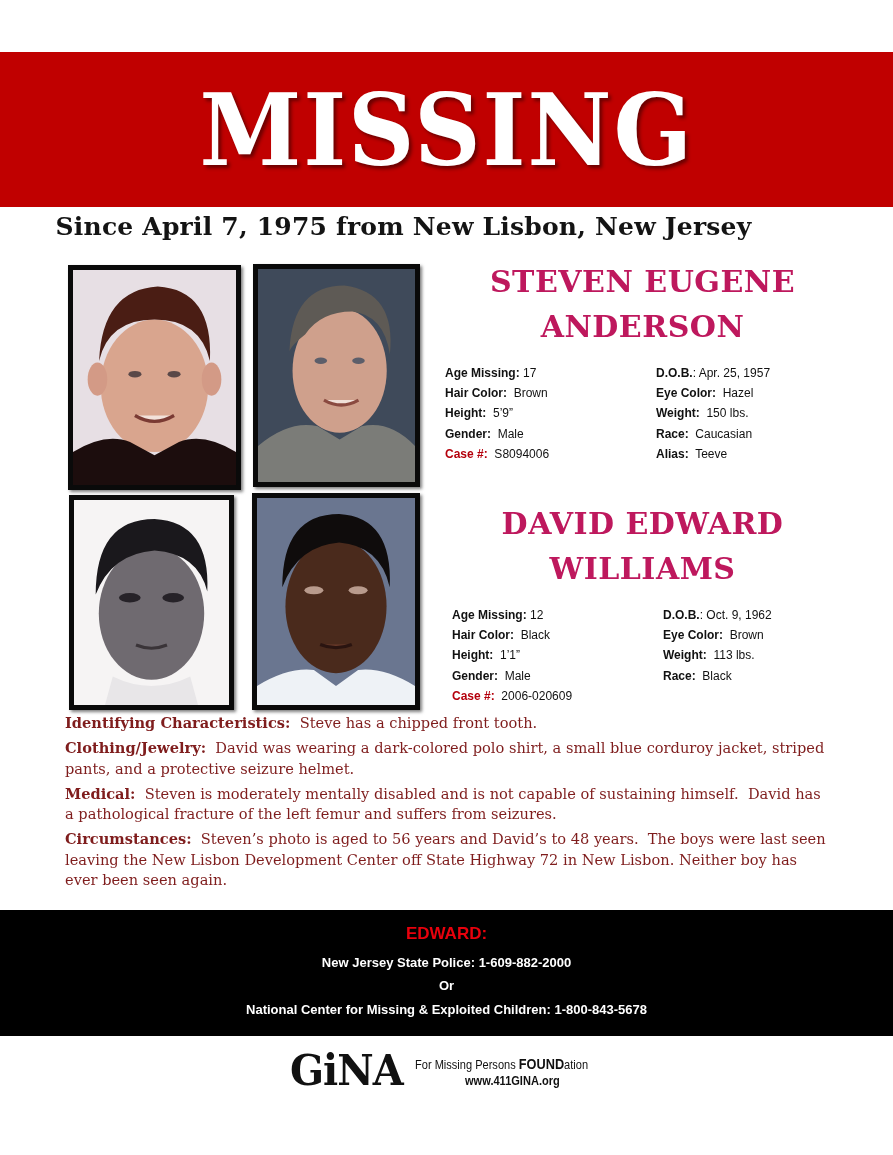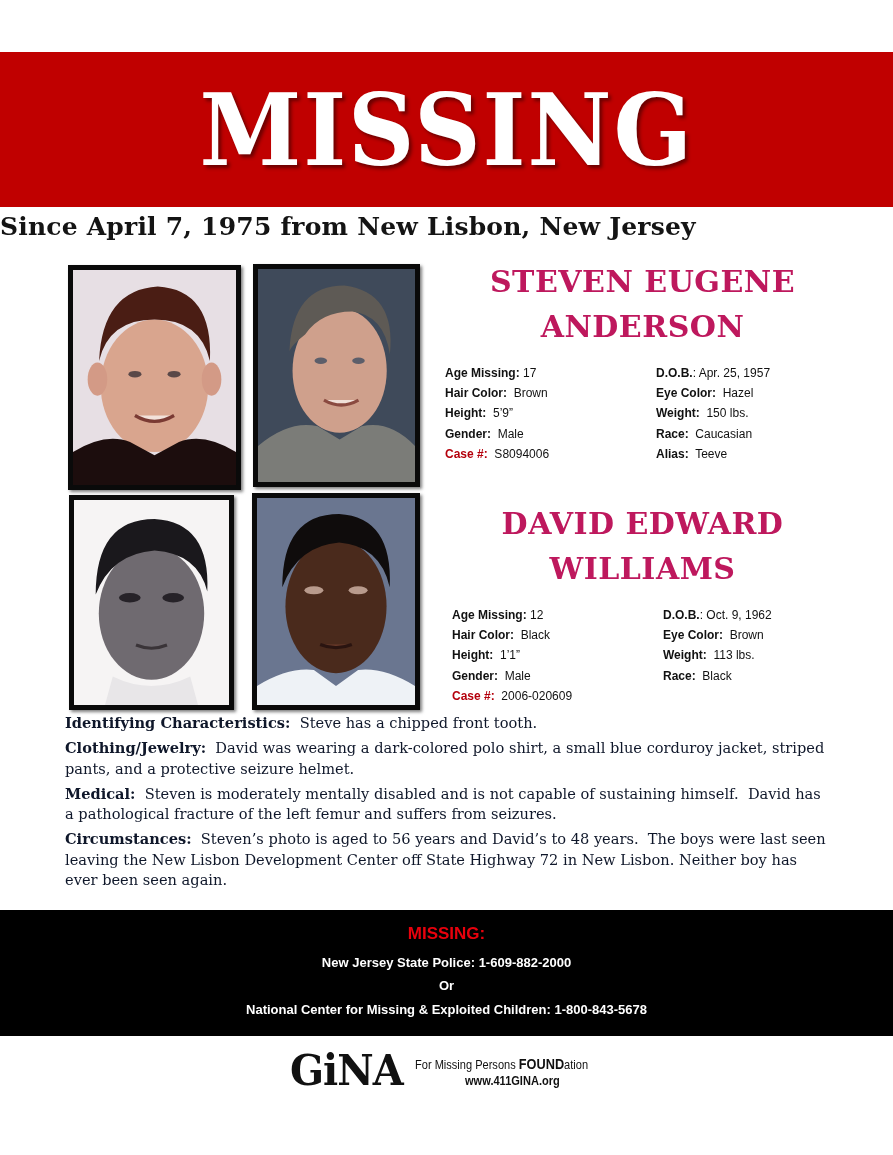--- a/index.html
+++ b/index.html
@@ -12,21 +12,21 @@
     display: flex; align-items: center; justify-content: center;
   }
   .banner-title {
     font-family: "DejaVu Serif", serif; font-weight: bold;
     font-size: 100px; color: #fff; letter-spacing: 2px;
     transform: scaleX(0.92);
     text-shadow: 3px 3px 4px rgba(0,0,0,0.45);
     line-height: 1;
   }
   .subtitle {
-    position: absolute; left: 0; top: 212px; width: 807px; text-align: left;
+    position: absolute; left: 0; top: 212px; width: 807px; text-align: center;
     font-family: "DejaVu Serif", serif; font-weight: bold; font-size: 25px; color: #141414;
     letter-spacing: 0.2px;
   }
 
   .photo {
     position: absolute; border: 5px solid #0a0a0a;
     box-shadow: 2px 2px 3px rgba(0,0,0,0.5);
     overflow: hidden;
   }
   .photo svg { position: absolute; inset: 0; width: 100%; height: 100%; }
@@ -50,21 +50,21 @@
   .facts .row { white-space: nowrap; }
   .facts .lbl { font-weight: bold; }
   .facts .lbl.red { color: #b4000c; }
   .f1a { left: 445px; top: 363px; }
   .f1b { left: 656px; top: 363px; }
   .f2a { left: 452px; top: 605px; }
   .f2b { left: 663px; top: 605px; }
 
   .details {
     position: absolute; left: 65px; top: 713px; width: 765px;
-    font-family: "DejaVu Serif", serif; font-size: 14.6px; line-height: 20.5px; color: #0f172a;
+    font-family: "DejaVu Serif", serif; font-size: 14.6px; line-height: 20.5px; color: #7f1d1d;
   }
   .details p { margin-bottom: 4.5px; }
   .details .dl { font-weight: bold; }
 
   .contact {
     position: absolute; left: 0; top: 910px; width: 893px; height: 126px;
     background: #000; color: #fff; text-align: center;
   }
   .contact-head {
     position: absolute; left: 0; top: 14px; width: 100%;
@@ -188,21 +188,21 @@
 </div>
 
 <div class="details">
   <p><span class="dl">Identifying Characteristics:</span><span style="white-space:pre-wrap">  Steve has a chipped front tooth.</span></p>
   <p><span class="dl">Clothing/Jewelry:</span><span style="white-space:pre-wrap">  David was wearing a dark-colored polo shirt, a small blue corduroy jacket, striped pants, and a protective seizure helmet.</span></p>
   <p><span class="dl">Medical:</span><span style="white-space:pre-wrap">  Steven is moderately mentally disabled and is not capable of sustaining himself.  David has a pathological fracture of the left femur and suffers from seizures.</span></p>
   <p><span class="dl">Circumstances:</span><span style="white-space:pre-wrap">  Steven’s photo is aged to 56 years and David’s to 48 years.  The boys were last seen leaving the New Lisbon Development Center off State Highway 72 in New Lisbon. Neither boy has ever been seen again.</span></p>
 </div>
 
 <div class="contact">
-  <div class="contact-head">MISSING:</div>
+  <div class="contact-head">EDWARD:</div>
   <div class="contact-line cl1">New Jersey State Police: 1-609-882-2000</div>
   <div class="contact-line cl2">Or</div>
   <div class="contact-line cl3">National Center for Missing &amp; Exploited Children:  1-800-843-5678</div>
 </div>
 
 <div class="logo">
   <div class="logo-mark">GiNA</div>
   <div class="logo-tag"><span style="white-space:pre">For Missing Persons </span><b>FOUND</b><span>ation</span></div>
   <div class="logo-url">www.411GINA.org</div>
 </div>

